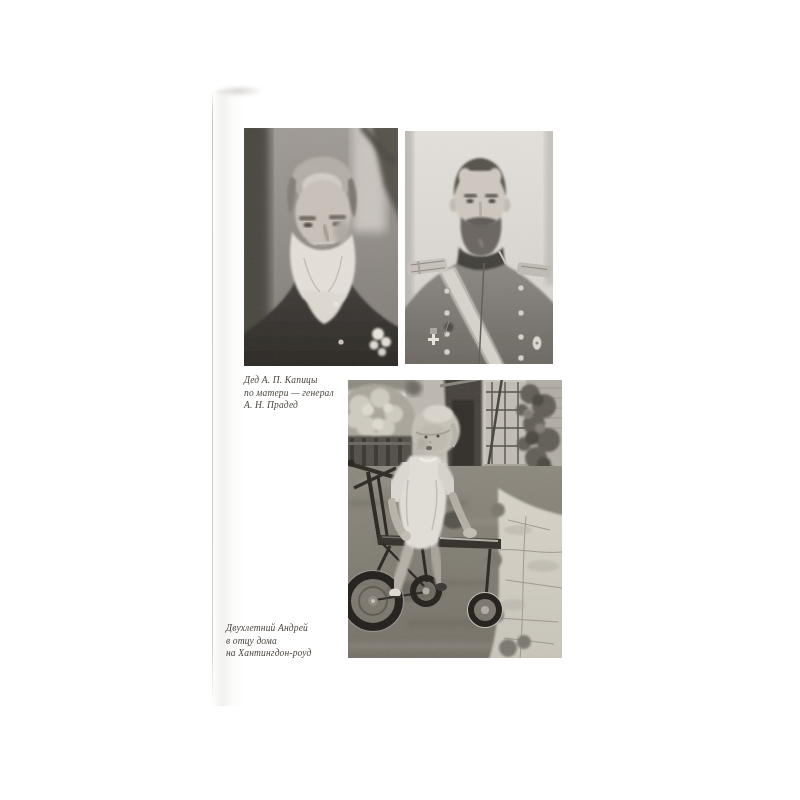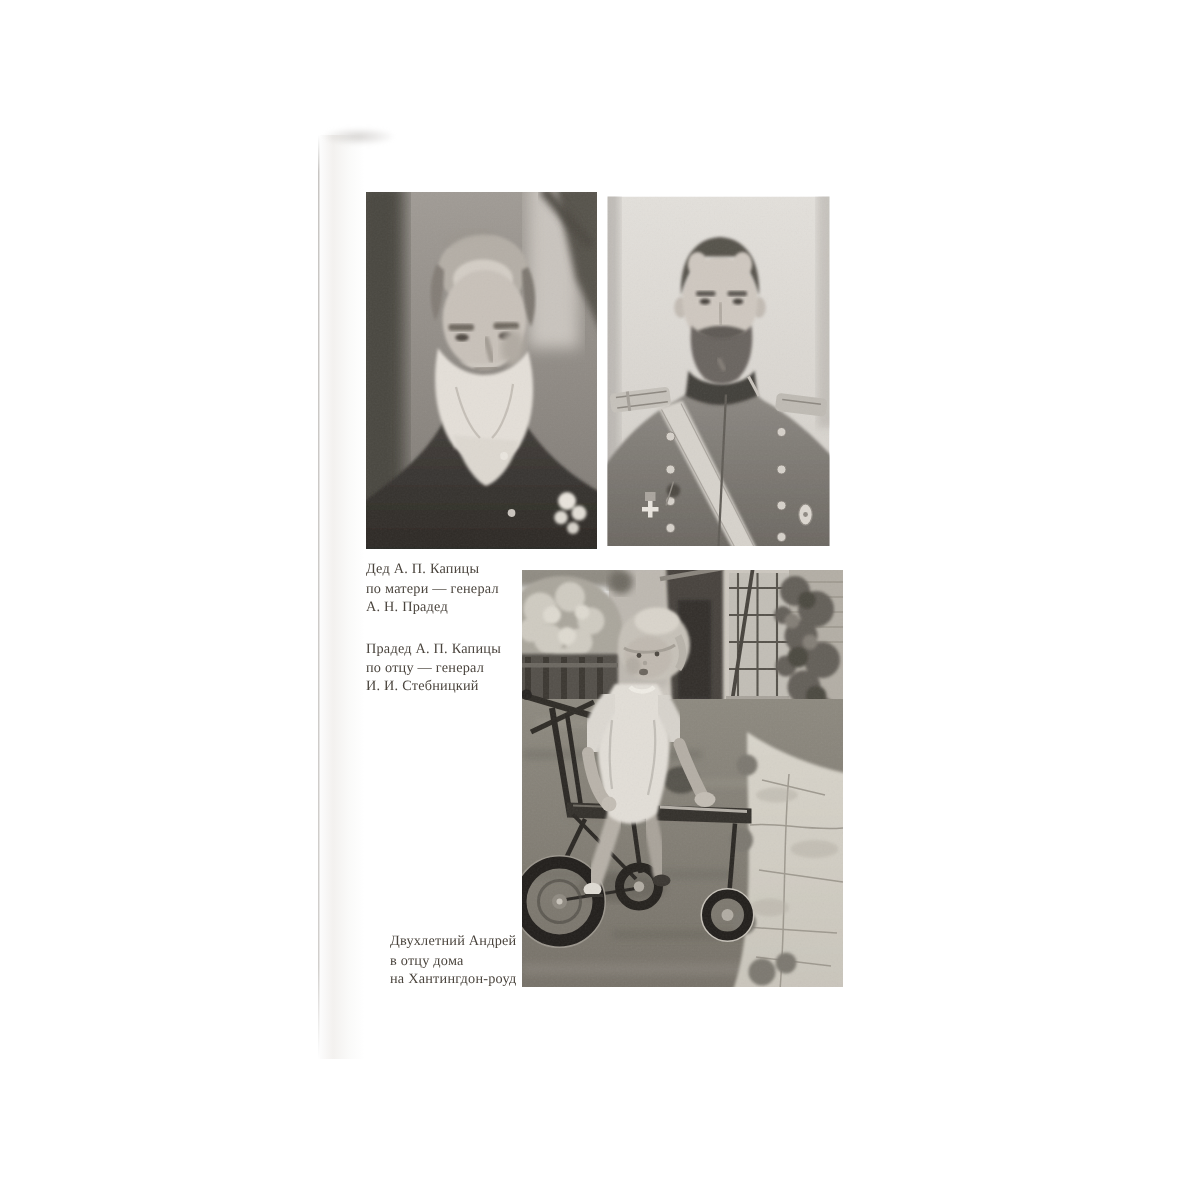--- a/index.html
+++ b/index.html
@@ -27,25 +27,25 @@
     background:radial-gradient(closest-side, rgba(178,174,170,.5), rgba(178,174,170,0));
     filter:blur(1.5px);
   }
   .photo { position:absolute; display:block; }
   .photo-krylov   { left:244px; top:128px; width:154px; height:238px; }
   .photo-stebnitsky { left:405px; top:131px; width:148px; height:233px; }
   .photo-andrei   { left:348px; top:380px; width:214px; height:278px; }
   .caption {
     position:absolute;
     font-size:9.5px; line-height:12.6px;
-    color:#4a443d; letter-spacing:.15px; white-space:nowrap;
+    color:#4a443d; letter-spacing:.15px; white-space:nowrap;font-style:italic;
   }
   .caption-krylov { left:244px; top:374px; }
   .caption-stebnitsky { left:244px; top:427px; }
-  .caption-andrei { left:260px; top:622px; }
+  .caption-andrei { left:226px; top:622px; }
 </style>
 </head>
 <body>
 
 <div class="scan-page">
 
   <div class="edge-sheen"></div>
   <div class="edge-line"></div>
   <div class="edge-smudge"></div>
 
@@ -382,24 +382,19 @@
       <ellipse cx="74" cy="64" rx="5" ry="6" fill="#aaa49b" opacity="0.6" filter="url(#cb1)"></ellipse>
     </g>
     <rect width="214" height="278" filter="url(#cn)" opacity="0.08"></rect>
   </svg>
 
   <div class="caption caption-krylov">
     <div>Дед А. П. Капицы</div>
     <div>по матери — генерал</div>
     <div>А. Н. Прадед</div>
   </div>
-  <div class="caption caption-stebnitsky">
-    <div>Прадед А. П. Капицы</div>
-    <div>по отцу — генерал</div>
-    <div>И. И. Стебницкий</div>
-  </div>
   <div class="caption caption-andrei">
     <div>Двухлетний Андрей</div>
     <div>в отцу дома</div>
     <div>на Хантингдон-роуд</div>
   </div>
 
 </div>
 
 </body></html>

